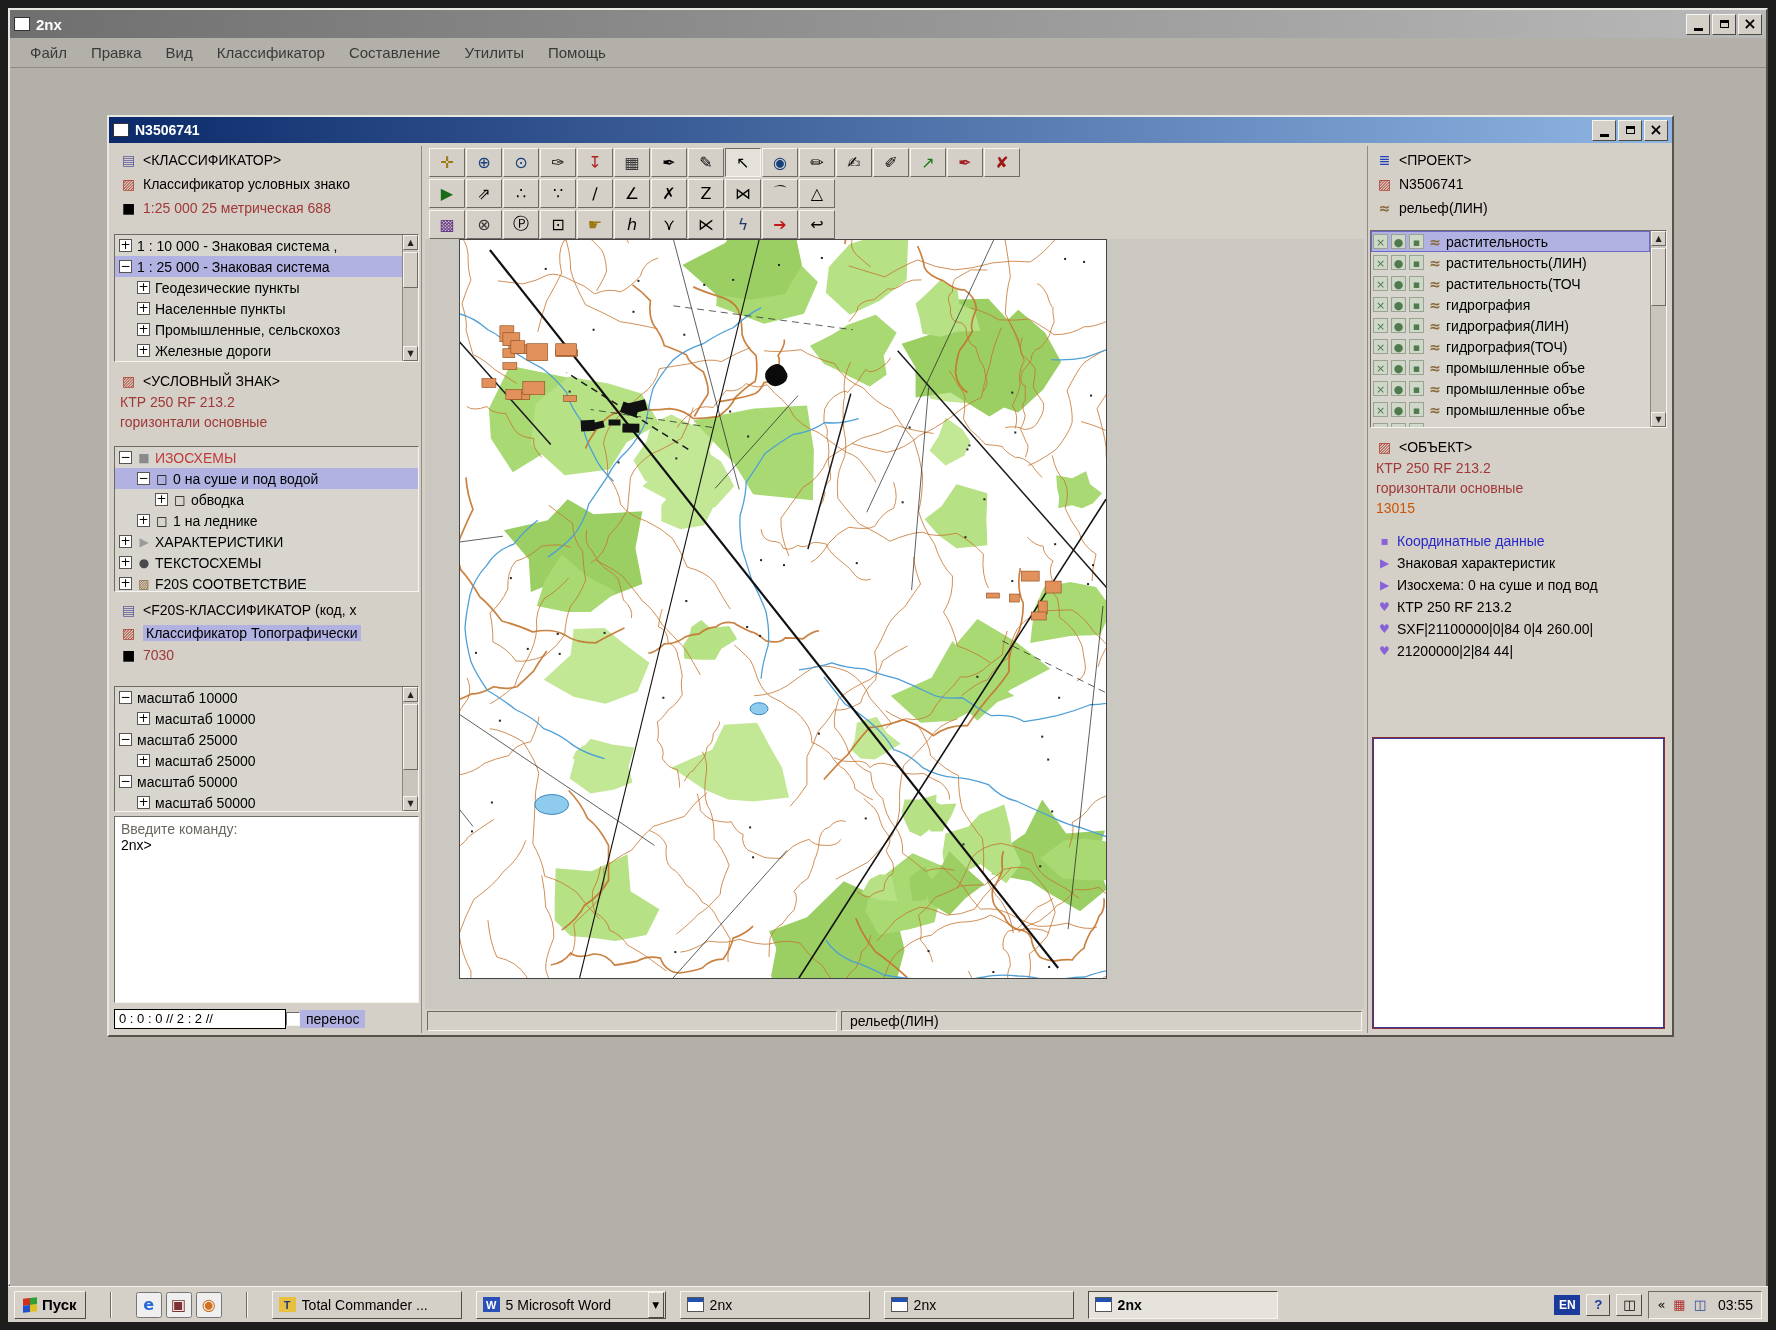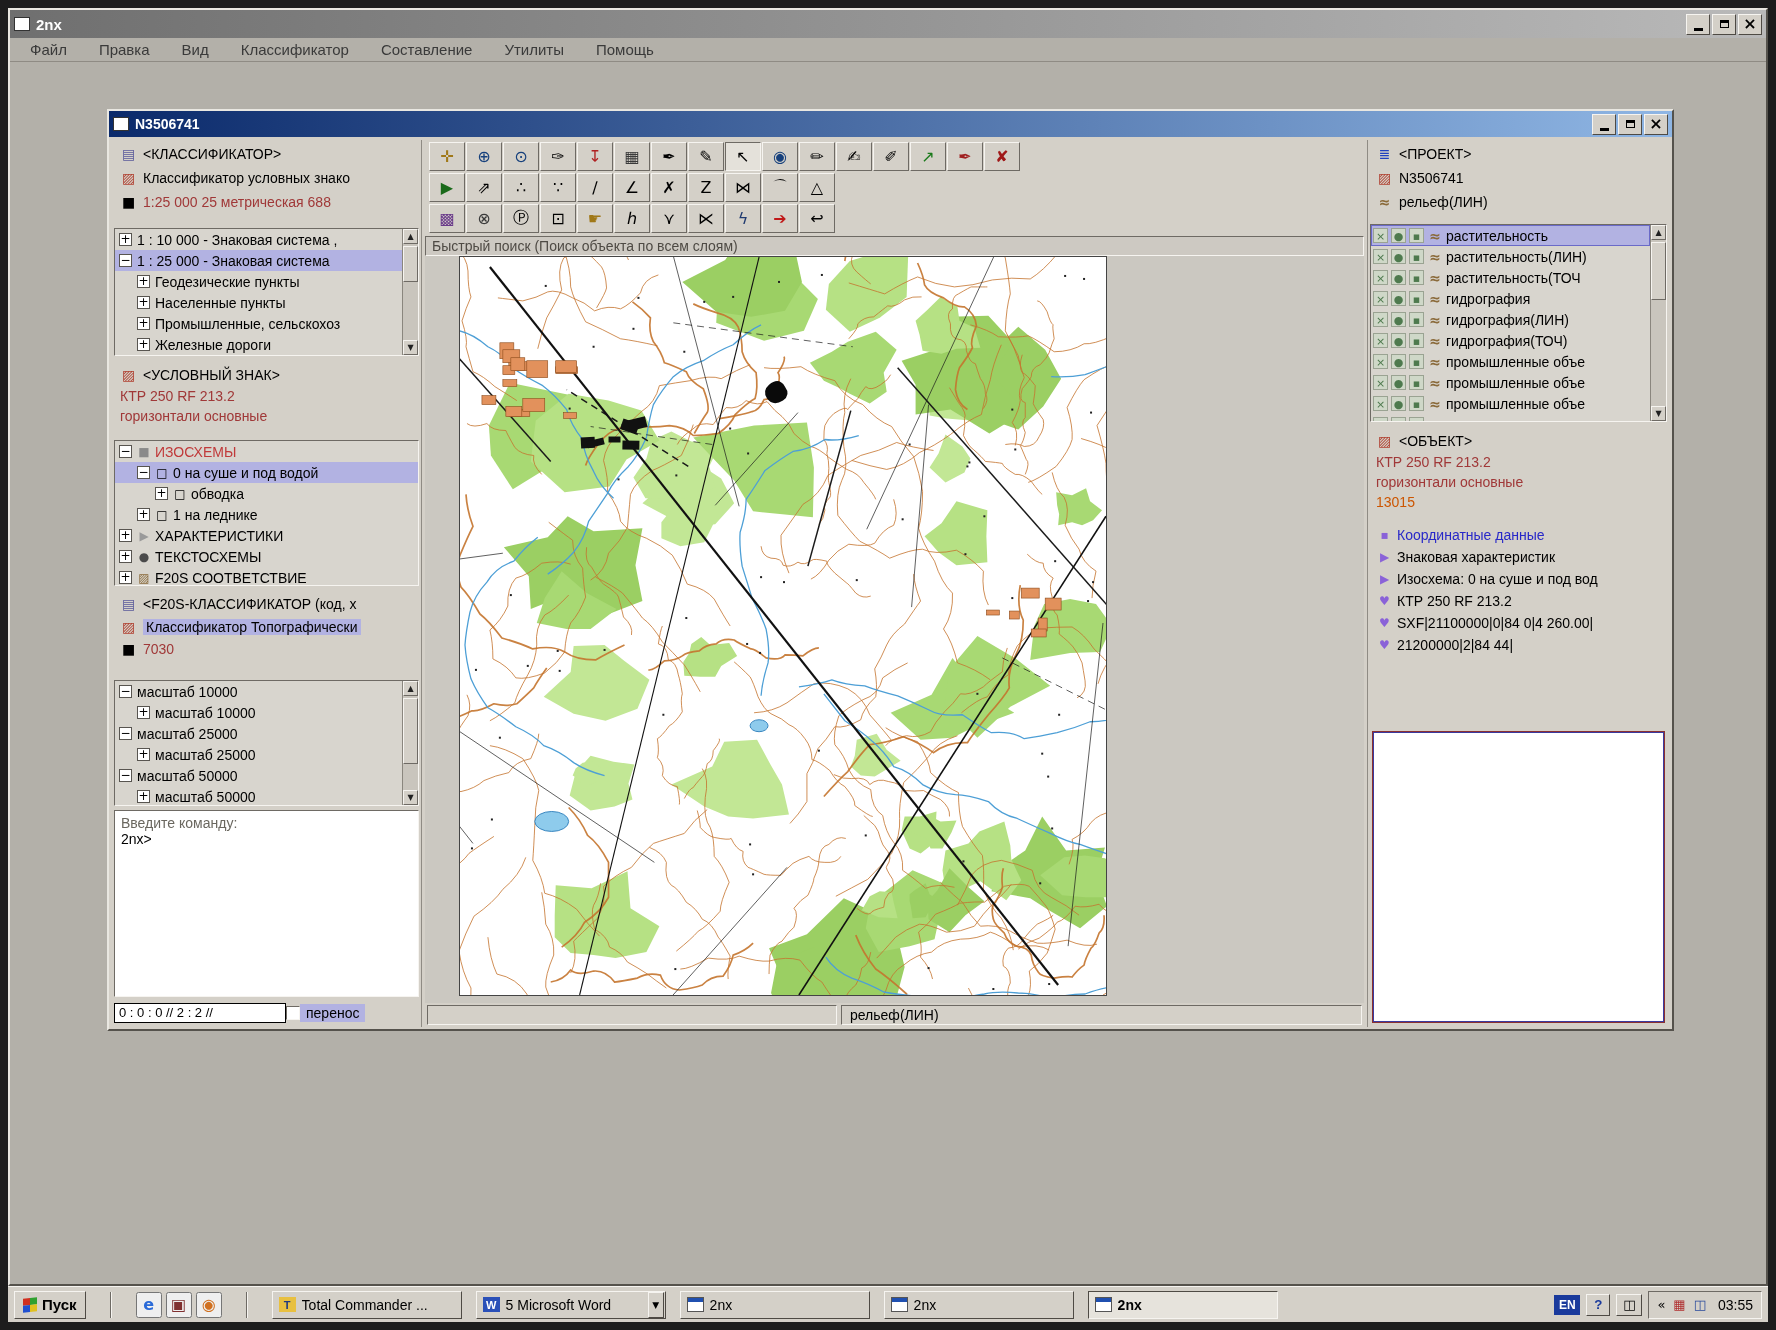--- a/index.html
+++ b/index.html
@@ -16,21 +16,21 @@
        border:2px solid;border-color:#e9e7e1 #55524c #55524c #e9e7e1;}
   .mtitle{height:28px;background:linear-gradient(90deg,#6f6f6f,#b9b9b9);display:flex;align-items:center;padding:0 4px;gap:6px;}
   .mt-icon{width:16px;height:14px;background:#fff;border:1px solid #333;flex:none;}
   .mt-text{color:#fff;font-weight:bold;font-size:15px;flex:1;}
   .winbtns{display:flex;gap:2px;}
   .wbtn{width:24px;height:21px;background:var(--face);display:flex;align-items:center;justify-content:center;
         border:1px solid;border-color:var(--hi) #4e4a44 #4e4a44 var(--hi);}
   .ic-min{width:9px;height:3px;background:#000;margin-top:10px;}
   .ic-res{width:9px;height:8px;border:1px solid #000;border-top-width:3px;position:relative;}
   .ic-x{font-weight:bold;font-size:16px;line-height:14px;}
-  .menubar{height:24px;display:flex;align-items:center;gap:12px;padding:0 10px;background:var(--face-dk);
+  .menubar{height:30px;display:flex;align-items:center;gap:4px;padding:0 10px;background:var(--face-dk);
            border-bottom:1px solid #8f8b84;color:#3a3a3a;font-size:15px;}
   .mitem{padding:4px 10px;}
   .workspace{position:relative;height:1218px;background:var(--face-dk);}
 
   .iwin{position:absolute;left:97px;top:47px;width:1567px;height:922px;background:var(--face);
         border:2px solid;border-color:#e9e7e1 #55524c #55524c #e9e7e1;}
   .ititle{height:26px;background:linear-gradient(90deg,var(--title1),var(--title2));display:flex;align-items:center;padding:0 4px;gap:6px;}
   .ititle .mt-text{font-size:14px;}
   .icontent{display:flex;gap:3px;padding:3px;height:893px;}
 
@@ -409,21 +409,20 @@
                 <button class="tbtn g">⊡</button>
                 <button class="tbtn g" style="color: rgb(160, 120, 24);">☛</button>
                 <button class="tbtn g">ℎ</button>
                 <button class="tbtn g">⋎</button>
                 <button class="tbtn g">⋉</button>
                 <button class="tbtn g" style="color: rgb(32, 58, 112);">ϟ</button>
                 <button class="tbtn g" style="color: rgb(192, 24, 24);">➔</button>
                 <button class="tbtn g">↩</button>
             </div>
 
-            <div class="searchbar">Быстрый поиск (Поиск объекта по всем слоям)</div>
 
             <div class="mapview">
               <div class="mapcanvas">
                 <svg id="map-svg" viewBox="0 0 648 740" preserveAspectRatio="none">
                     <rect width="648" height="740" fill="#ffffff"></rect>
                     <polygon points="654,370 642,396 612,397 572,404 576,370 586,348 612,343 638,348 " fill="#a8d973"></polygon>
                     <polygon points="543,102 534,113 522,117 510,118 493,117 484,102 490,86 510,86 529,69 540,88 " fill="#b6e184"></polygon>
                     <polygon points="638,621 649,651 622,673 589,654 572,643 533,636 547,609 567,595 584,561 608,595 647,592 " fill="#9bcf63"></polygon>
                     <polygon points="275,247 256,268 231,270 213,263 183,247 206,226 231,202 262,222 " fill="#c2e795"></polygon>
                     <polygon points="556,457 512,473 494,482 462,484 432,457 473,439 494,402 520,435 " fill="#a8d973"></polygon>

